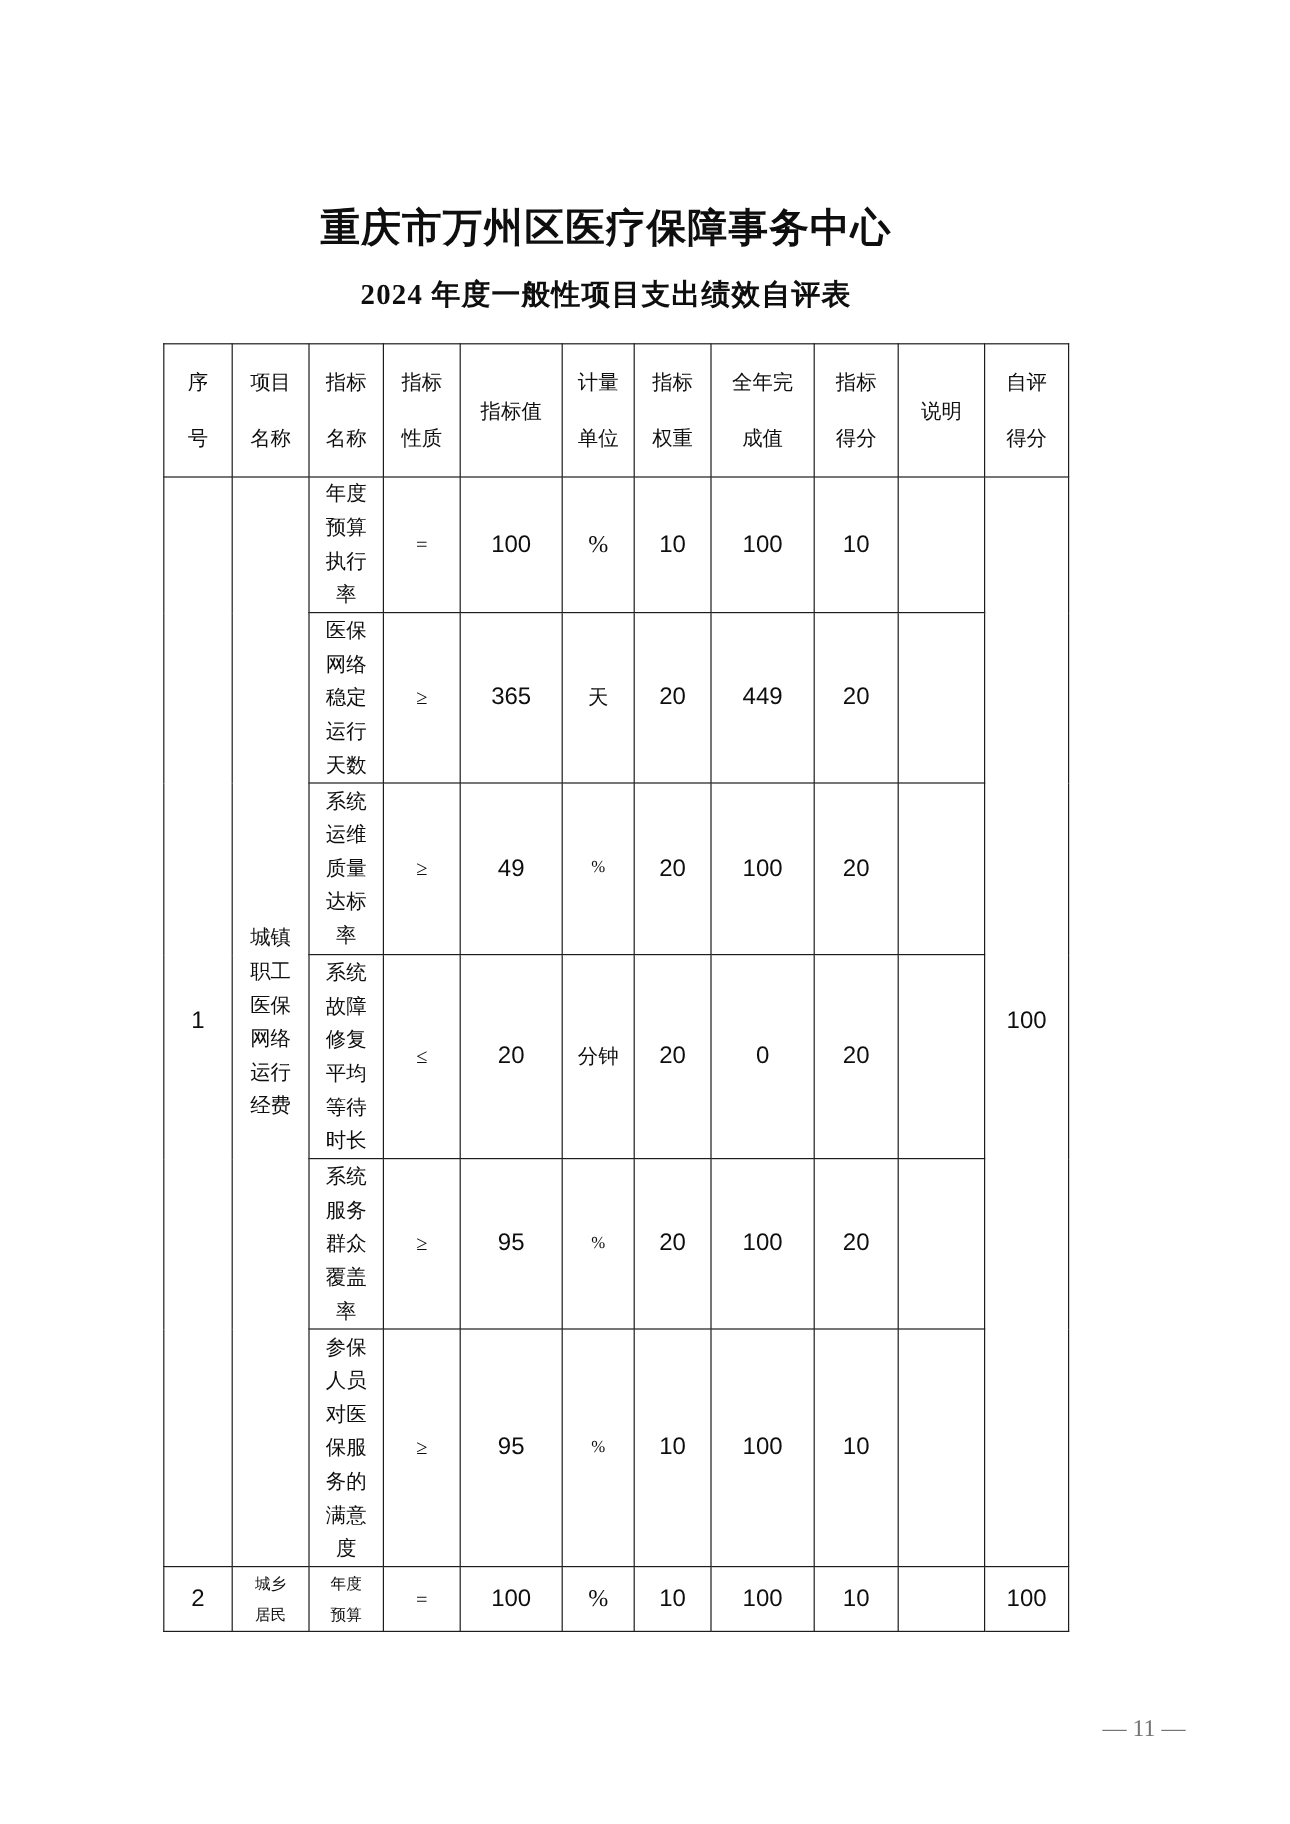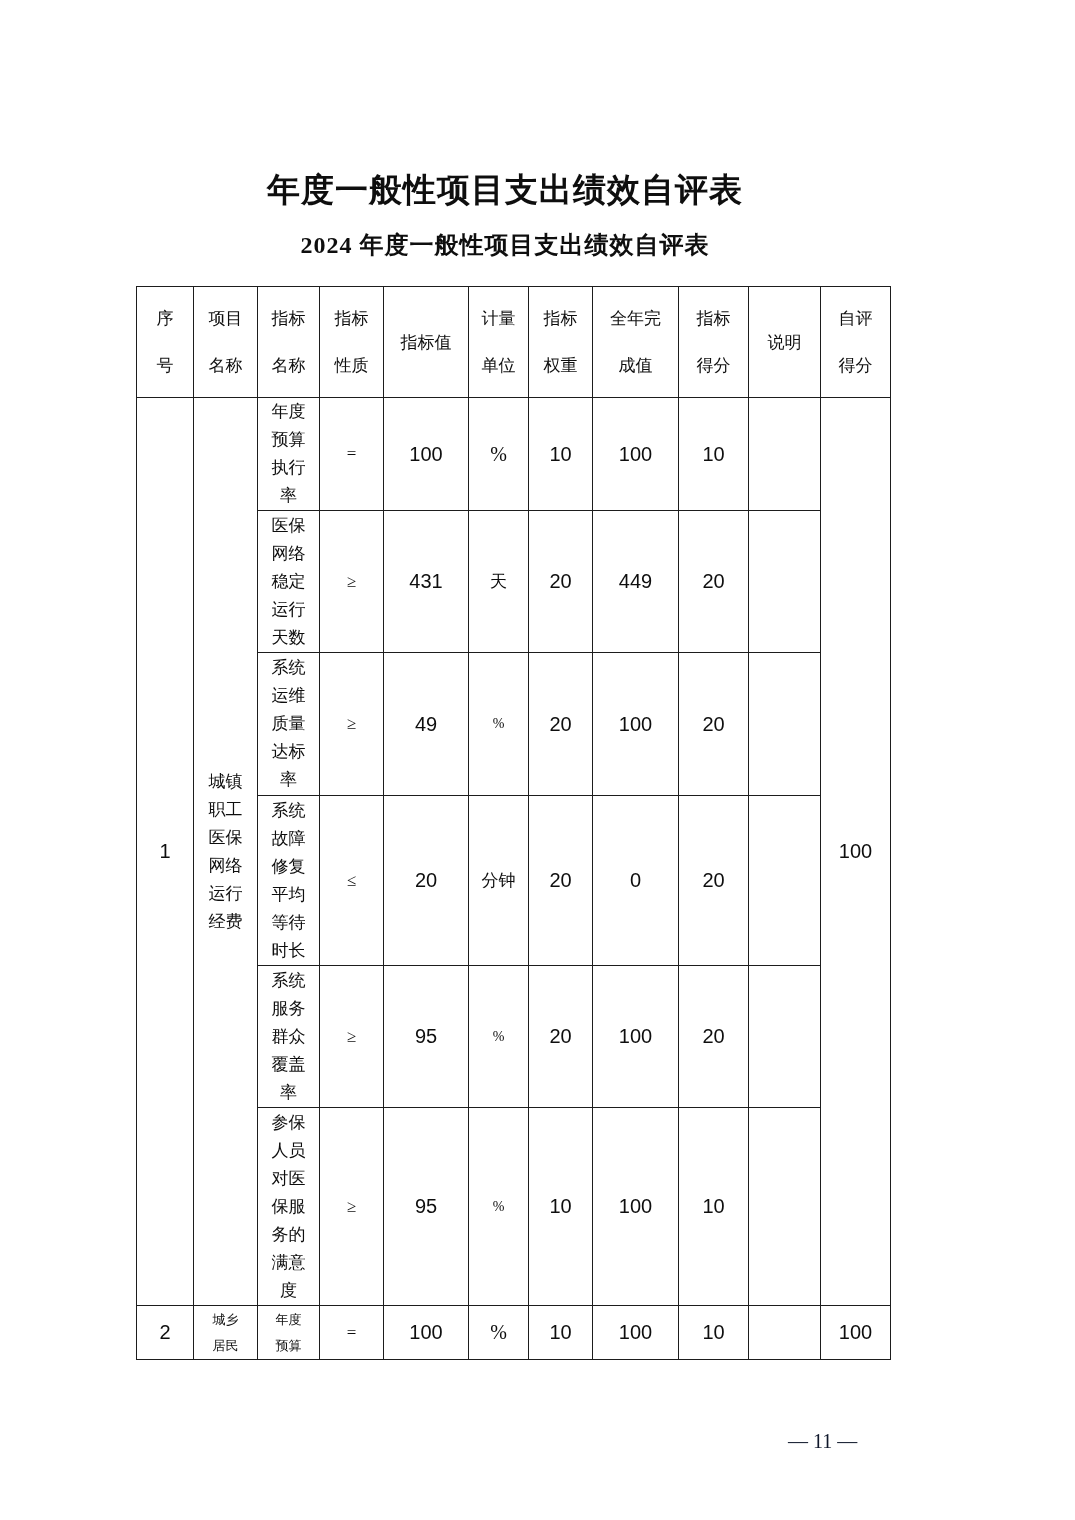--- a/index.html
+++ b/index.html
@@ -53,30 +53,30 @@
   }
   td.num{font-size:20px;font-family:Liberation Sans, sans-serif;}
   td.nat{font-size:17px;}
   td.unit{font-size:17px;}
   td.unit-lg{font-size:20px;}
   td.unit-sm{font-size:14px;}
   td.no-bb{border-bottom:0;}
 
   #page-number{
     position:absolute;top:1430px;left:788px;width:200px;
-    text-align:left;
-    font-size:20px;color:#0f172a;
+    text-align:right;
+    font-size:20px;color:#737373;
     font-family:"Liberation Serif","DejaVu Serif",serif;
     white-space:nowrap;
   }
 </style>
 </head>
 <body>
 
-<div id="title1" class="doc-title">年度一般性项目支出绩效自评表</div>
+<div id="title1" class="doc-title">重庆市万州区医疗保障事务中心</div>
 <div id="title2" class="doc-title">2024 年度一般性项目支出绩效自评表</div>
 
 <table class="main">
   <colgroup>
     <col style="width:57px">
       <col style="width:64px">
       <col style="width:62px">
       <col style="width:64px">
     <col style="width:85px">
       <col style="width:60px">
@@ -133,21 +133,21 @@
     <td rowspan="6" class="num">100</td>
   </tr>
 
   <tr style="height:142px">
     <td class="ml">医保
 网络
 稳定
 运行
 天数</td>
     <td class="nat">≥</td>
-    <td class="num">431</td>
+    <td class="num">365</td>
     <td class="unit">天</td>
     <td class="num">20</td>
     <td class="num">449</td>
     <td class="num">20</td>
     <td class="note"></td>
   </tr>
 
   <tr style="height:143px">
     <td class="ml">系统
 运维

